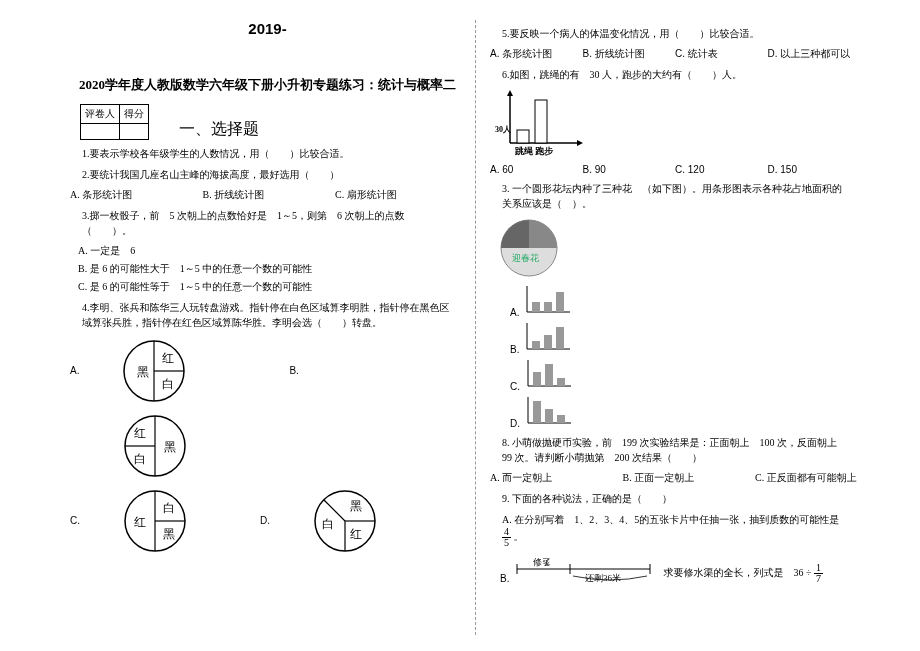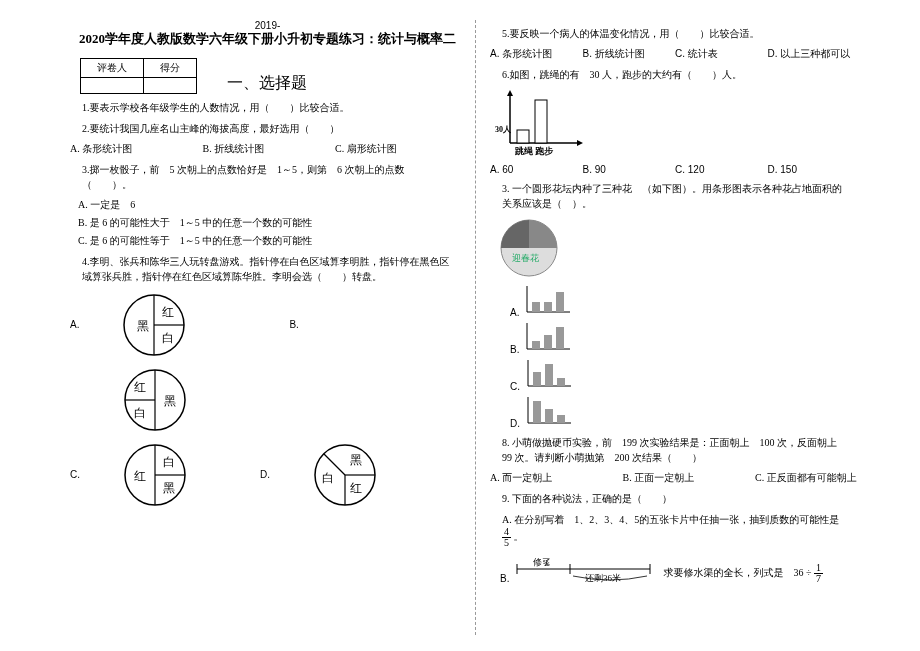--- a/index.html
+++ b/index.html
@@ -20,39 +20,40 @@
     .col-right { left: 490px; width: 370px; top: 20px; }
     .divider {
       position: absolute;
       left: 475px;
       top: 20px;
       width: 0;
       height: 615px;
       border-left: 1px dashed #999;
     }
     .title-year {
-      font-size: 10px;
-      font-weight: normal;
+      font-size: 15px;
+      font-weight: bold;
       text-align: center;
       font-family: Arial, sans-serif;
     }
     .title-main {
       font-size: 13px;
       font-weight: bold;
       text-align: center;
       line-height: 1.3;
+      margin-top: 40px;
     }
     .score-table {
       border-collapse: collapse;
       margin: 6px 0 0 10px;
       display: inline-block;
     }
     .score-table td {
       border: 1px solid #000;
-      padding: 2px 16px;
+      padding: 2px 4px;
       font-size: 10px;
       text-align: center;
     }
     .section-header {
       display: inline-block;
       margin-left: 30px;
       vertical-align: bottom;
       font-size: 16px;
     }
     .line { margin: 6px 12px; line-height: 1.5; }

